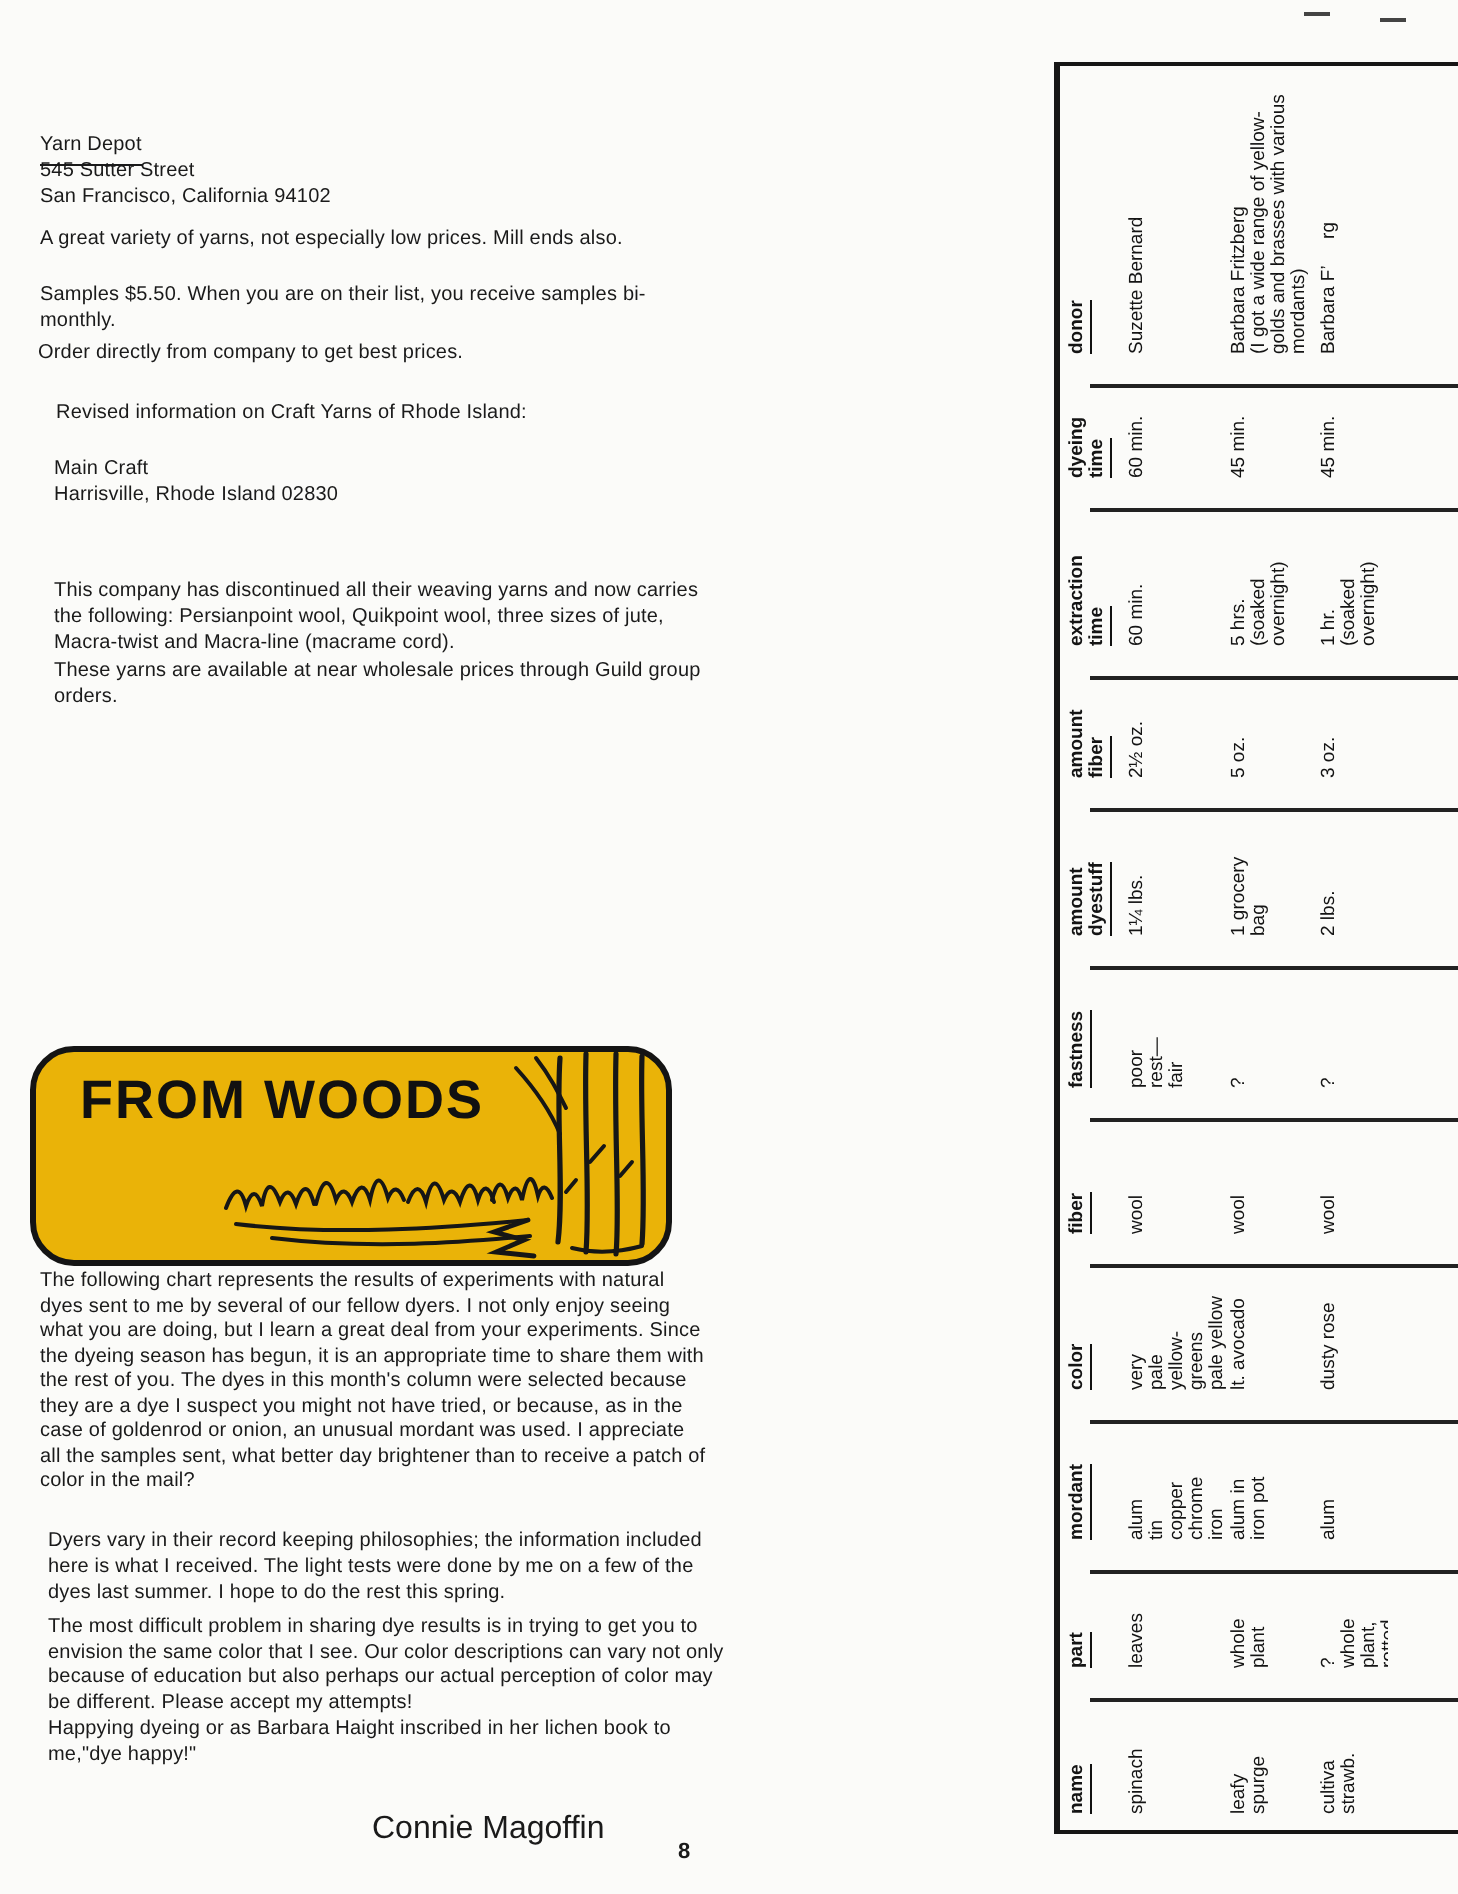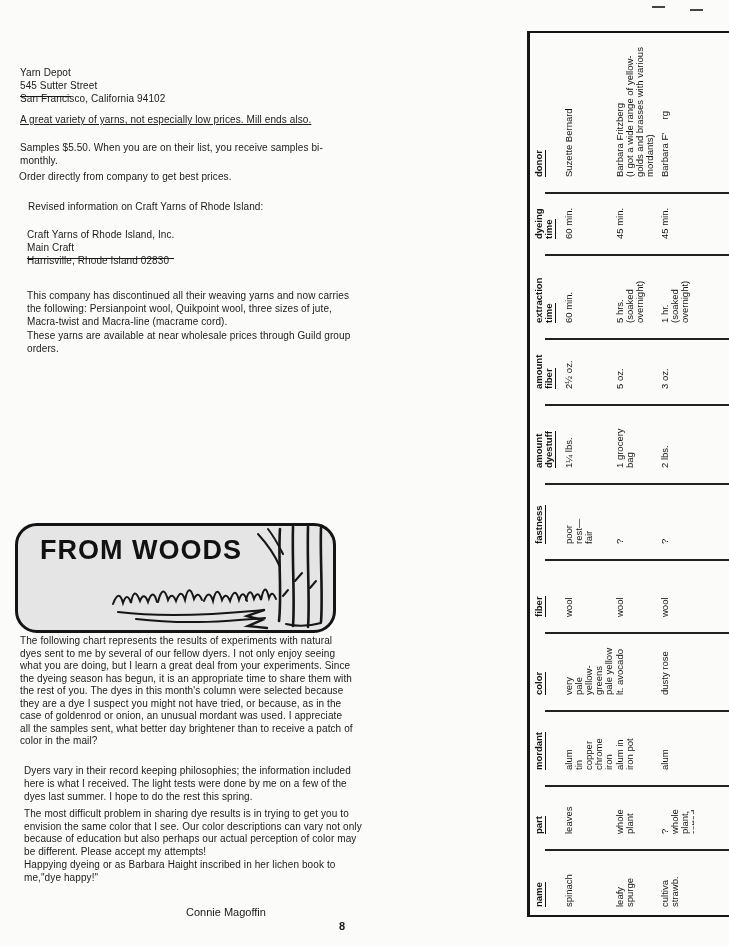--- a/index.html
+++ b/index.html
@@ -3,27 +3,27 @@
 <meta charset="utf-8">
 <style>
   html,body{margin:0;padding:0;}
   body{
     width:729px;height:947px;position:relative;overflow:hidden;
     background:#fbfbf9;color:#1a1a1a;
     font-family:"Liberation Sans","DejaVu Sans",sans-serif;
   }
   .abs{position:absolute;}
   .doc{font-size:10px;line-height:13px;letter-spacing:.1px;}
-  .uline{border-bottom:1.3px solid #1a1a1a;padding-bottom:18px;}
+  .uline{border-bottom:1.3px solid #1a1a1a;padding-bottom:4px;}
   .scan-dash{position:absolute;height:2px;background:#444;}
 
   
   #logo-box{
     position:absolute;left:15px;top:523px;width:315px;height:104px;
-    border:3px solid #141414;border-radius:22px;background:#e5e5e5;
+    border:3px solid #141414;border-radius:22px;background:#eab308;
   }
   .logo-title{
     position:absolute;left:22px;top:9px;
     font-weight:700;font-size:27px;line-height:30px;letter-spacing:1px;color:#111;
   }
   #logo-art{position:absolute;left:0;top:0;}
 
   
   #dye-chart{
     position:absolute;left:527px;top:917px;width:882px;height:206px;
@@ -31,41 +31,40 @@
     border-top:3px solid #161616;border-left:2px solid #161616;border-right:2px solid #161616;
     display:flex;align-items:stretch;
   }
   .chart-col{position:relative;height:100%;flex:0 0 auto;font-size:9.5px;line-height:10px;color:#141414;}
   .col-sep{position:absolute;left:-1px;top:15px;width:2px;height:200px;background:#222;}
   .chart-hdr{position:absolute;top:4px;font-weight:700;white-space:nowrap;}
   .hdr-underline{display:inline-block;border-bottom:1.7px solid #111;padding-bottom:1px;}
   .chart-cell{position:absolute;white-space:nowrap;}
   .clipped-line{height:4px;overflow:hidden;}
 
-  .sig{font-size:11px;}
+  .sig{font-size:16px;}
   .pagenum{font-weight:700;font-size:11px;}
 </style>
 </head>
 <body>
 
 <div class="scan-dash" style="left:652px;top:6px;width:13px;"></div>
 <div class="scan-dash" style="left:690px;top:9px;width:13px;"></div>
 
 <div class="abs doc" style="left:20px;top:66px;width:330px;">
   <div><span class="uline">Yarn Depot</span></div>
   <div>545 Sutter Street</div>
   <div>San Francisco, California  94102</div>
 </div>
-<div class="abs doc" style="left:20px;top:113px;width:326px;text-decoration:underline;">A great variety of yarns, not especially low prices.  Mill ends also.</div>
+<div class="abs doc" style="left:20px;top:113px;width:326px;">A great variety of yarns, not especially low prices.  Mill ends also.</div>
 <div class="abs doc" style="left:20px;top:141px;width:326px;">Samples $5.50.  When you are on their list, you receive samples bi-monthly.</div>
 <div class="abs doc" style="left:19px;top:170px;width:326px;">Order directly from company to get best prices.</div>
 
 <div class="abs doc" style="left:28px;top:200px;width:326px;">Revised information on Craft Yarns of Rhode Island:</div>
 <div class="abs doc" style="left:27px;top:228px;width:326px;">
-  <div><span class="uline">Craft Yarns of Rhode Island, Inc.</span></div>
   <div>Main Craft</div>
   <div>Harrisville, Rhode Island  02830</div>
 </div>
 <div class="abs doc" style="left:27px;top:289px;width:332px;">This company has discontinued all their weaving yarns and now carries the following:  Persianpoint wool, Quikpoint wool, three sizes of jute, Macra-twist and Macra-line (macrame cord).</div>
 <div class="abs doc" style="left:27px;top:329px;width:326px;">These yarns are available at near wholesale prices through Guild group orders.</div>
 
 <div id="logo-box">
   <div class="logo-title">
     <div>FROM WOODS</div>
   </div>

